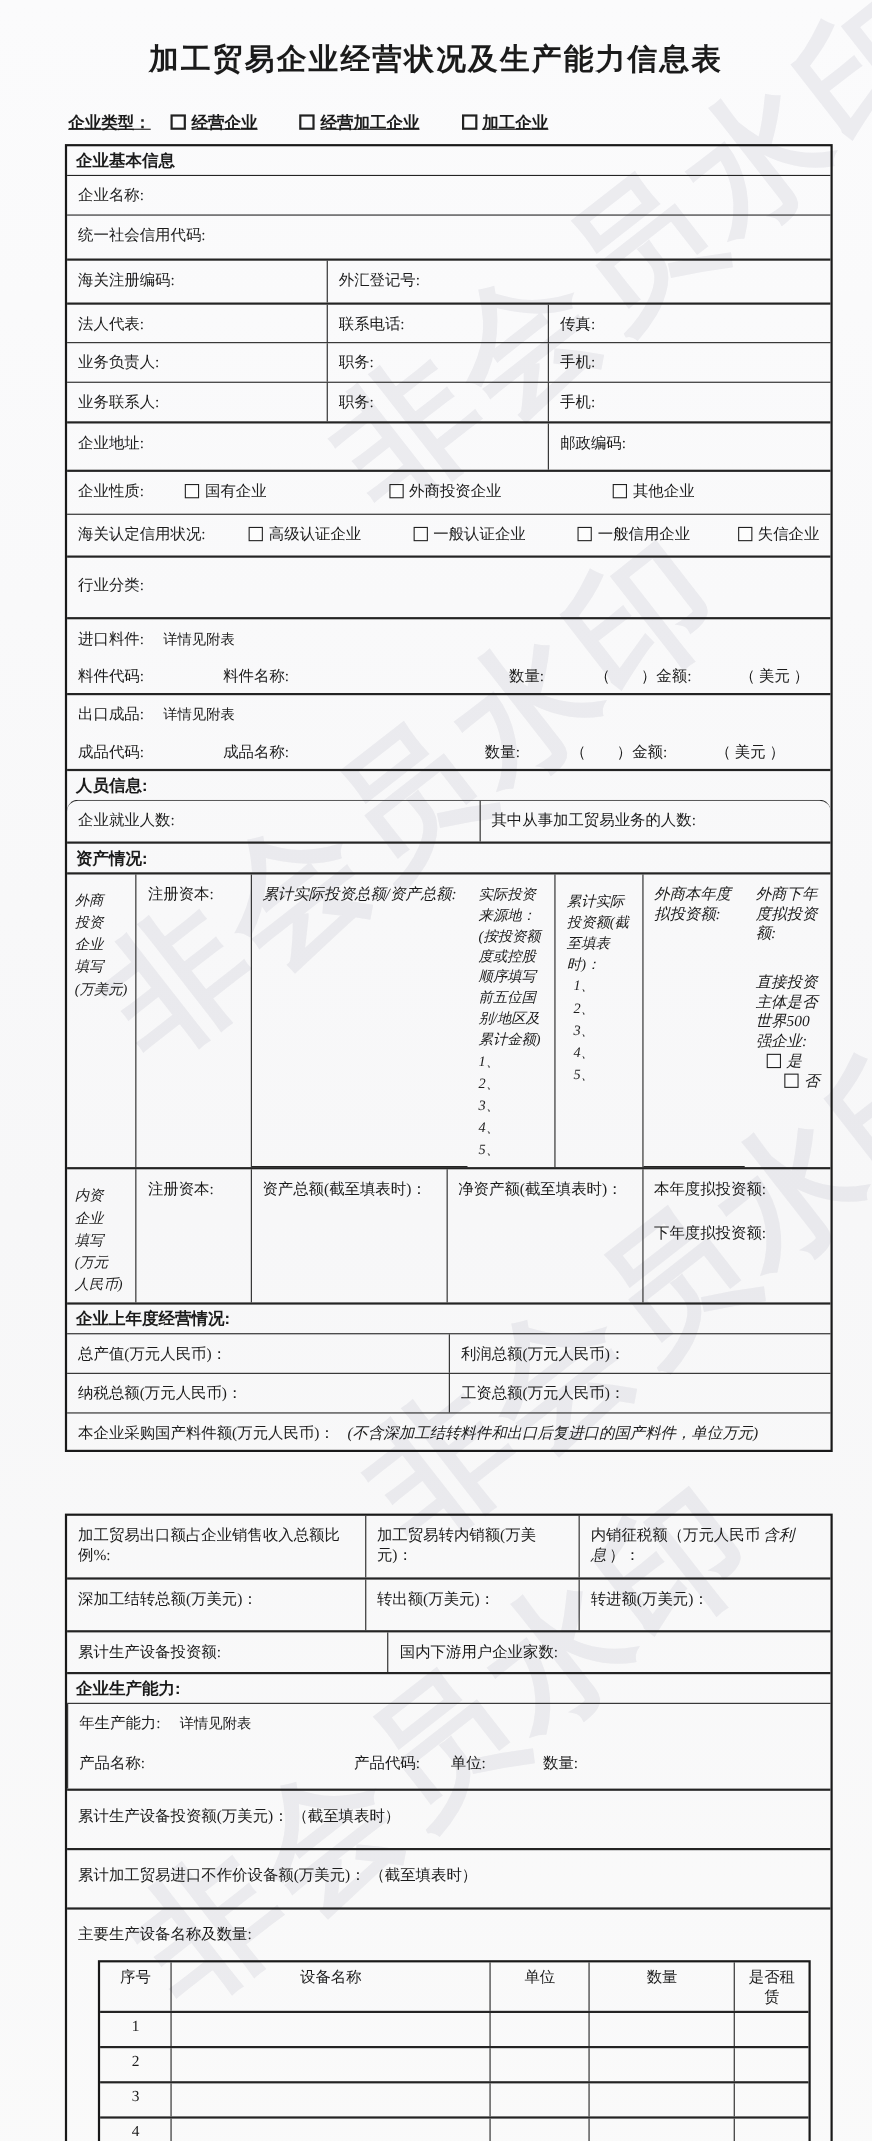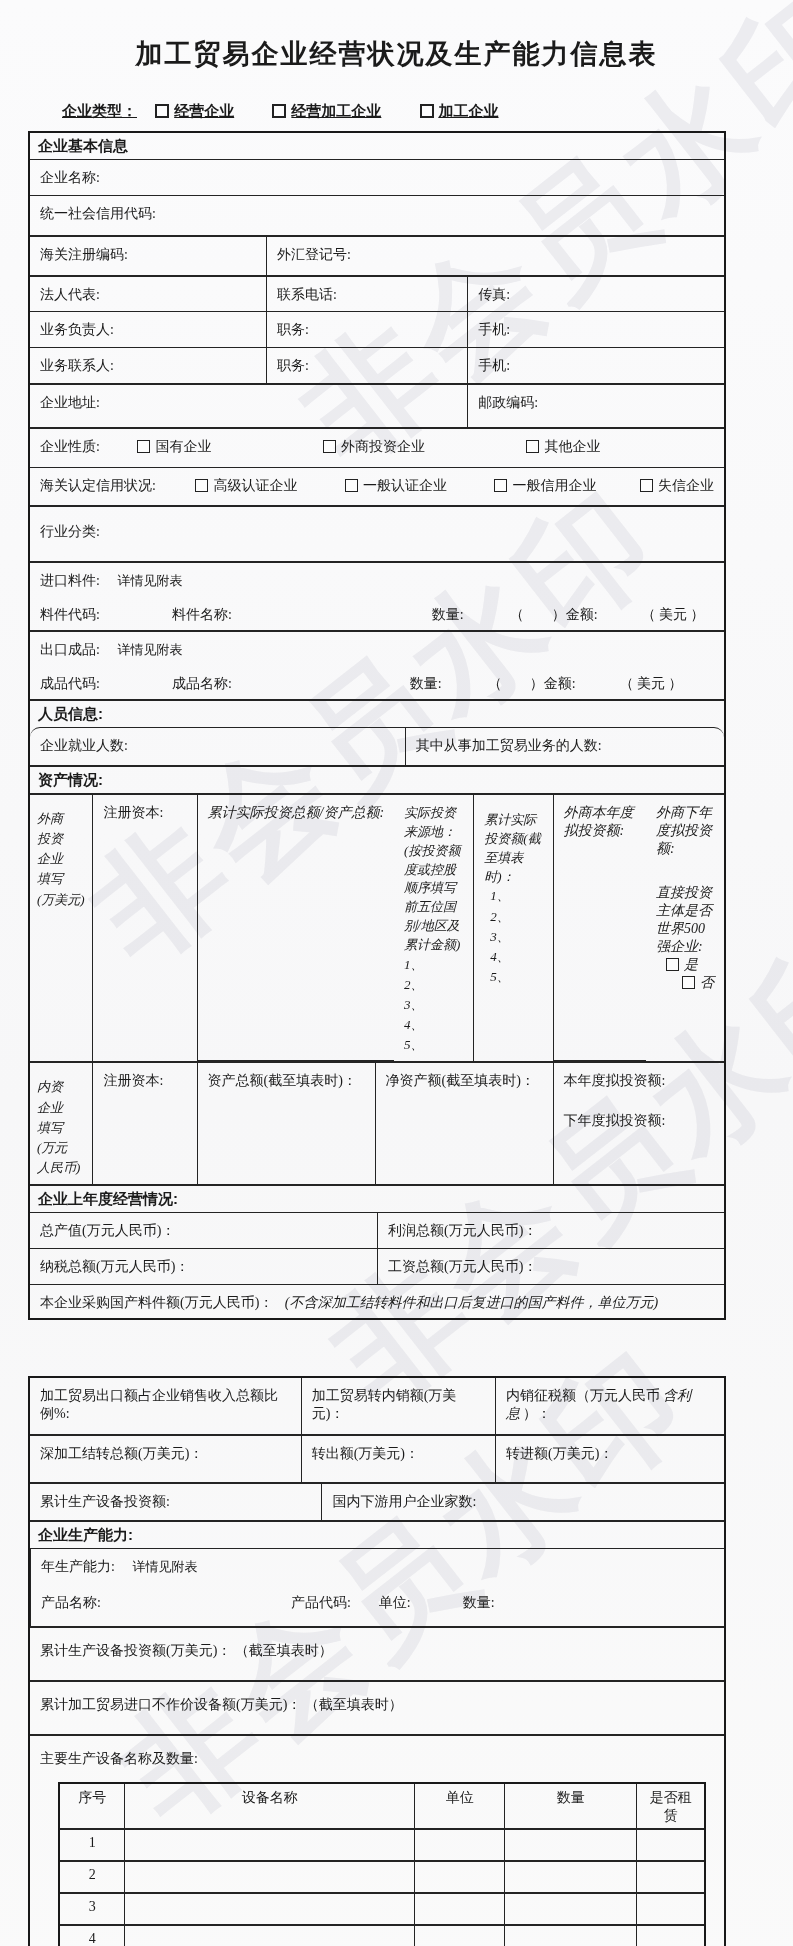--- a/index.html
+++ b/index.html
@@ -52,21 +52,21 @@
     display:inline-block;
     width:14px; height:14px;
     border:2px solid #222;
     background:rgba(255,255,255,0.6);
     vertical-align:-2px;
     margin-right:5px;
   }
   .cb.sm { width:13px; height:13px; border-width:1.5px; }
 
   .tbl {
-    margin-left:28px;
+    margin-left:59px;
     width:698px;
     border:2px solid #191919;
     font-size:14px;
   }
   .tbl2 { margin-top:56px; }
   .row { display:flex; border-top:1px solid #242424; align-items:stretch; }
   .tbl .row:first-child { border-top:none; }
   .row.thick { border-top-width:2px; }
   .cell { padding:9px 10px 6px 10px; }
   .bl { border-left:1px solid #242424; }

